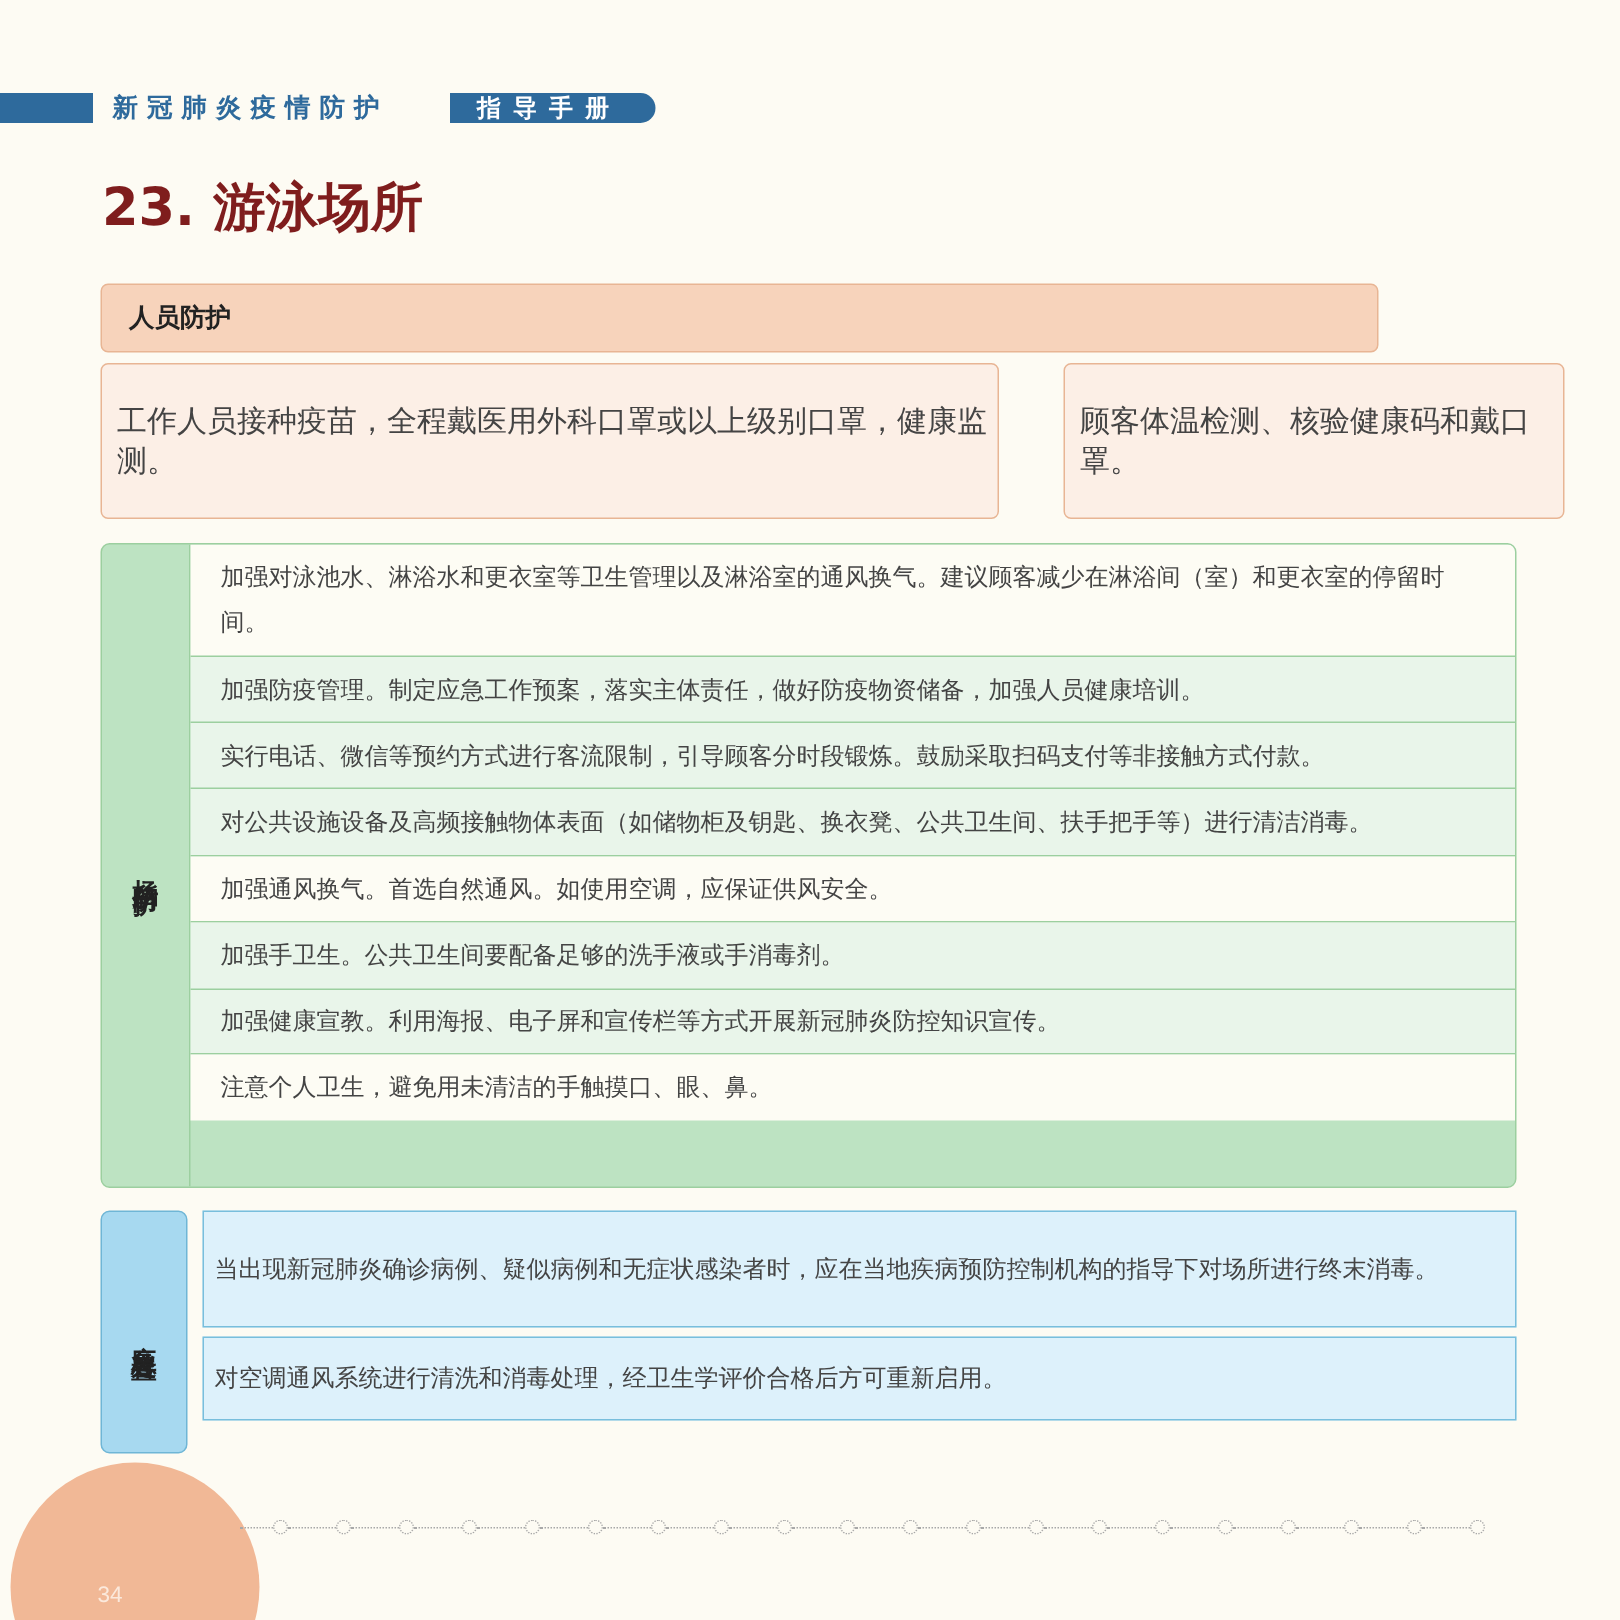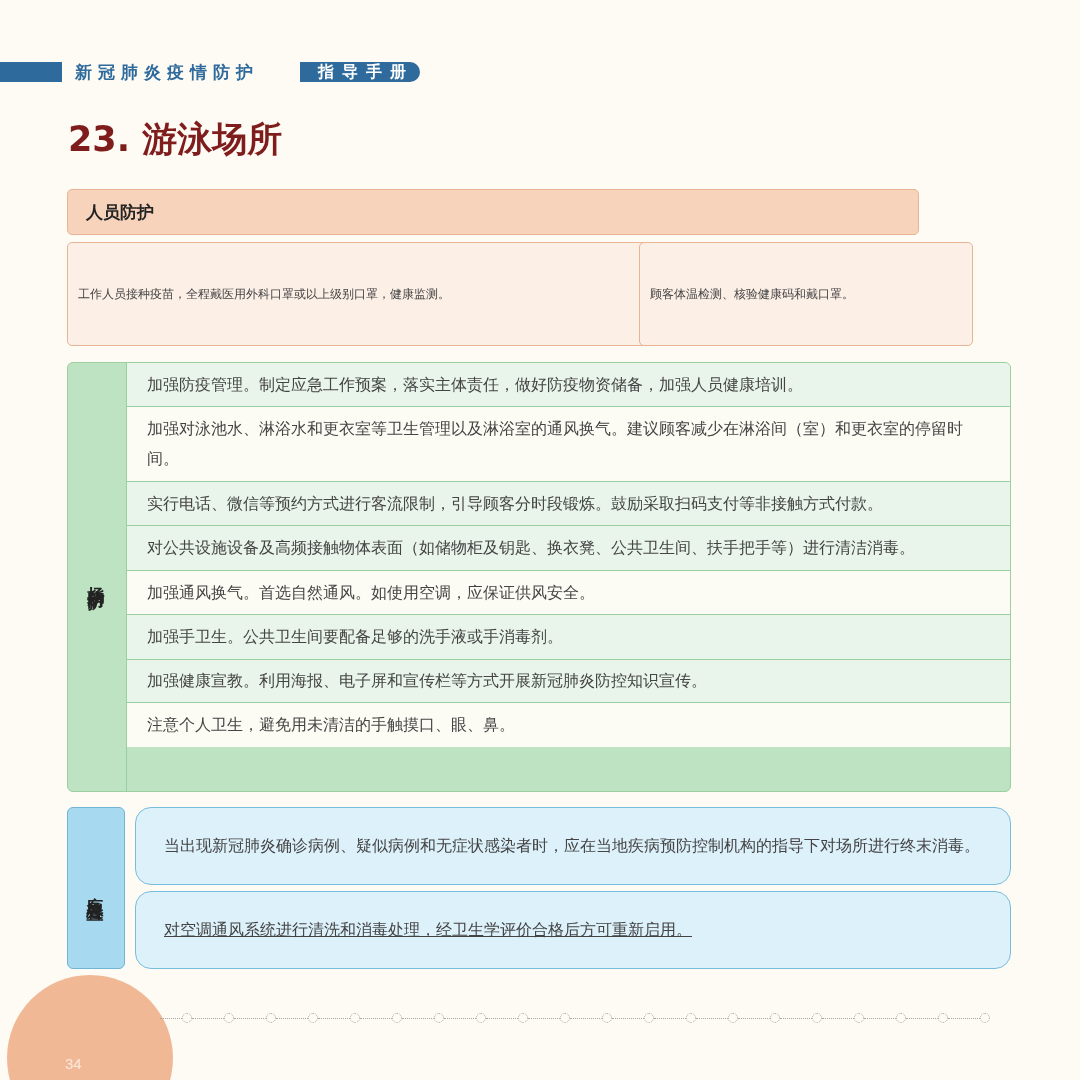--- a/index.html
+++ b/index.html
@@ -1,35 +1,35 @@
 <!DOCTYPE html>
 <html><head>
 <meta charset="utf-8">
 <style>
   html,body{margin:0;padding:0;}
   body{width:1080px;height:1080px;background:#fdfbf3;position:relative;overflow:hidden;font-family:"DejaVu Sans","Liberation Sans",sans-serif;color:#3a3a3a;}
   .topbar{position:absolute;left:0;top:62px;width:62px;height:20px;background:#2e6a9c;}
   .brand{position:absolute;left:75px;top:59px;font-size:17px;font-weight:bold;color:#2e6a9c;letter-spacing:6px;line-height:26px;}
-  .guide{position:absolute;left:300px;top:62px;width:120px;height:20px;background:#2e6a9c;border-radius:0 12px 12px 0;color:#fff;font-size:16px;font-weight:bold;letter-spacing:8px;line-height:20px;padding-left:18px;box-sizing:border-box;}
+  .guide{position:absolute;left:300px;top:62px;width:137px;height:20px;background:#2e6a9c;border-radius:0 12px 12px 0;color:#fff;font-size:16px;font-weight:bold;letter-spacing:8px;line-height:20px;padding-left:18px;box-sizing:border-box;}
   .title{position:absolute;left:68px;top:116px;font-size:35px;font-weight:bold;color:#7f1d1d;line-height:46px;}
   .staff-head{position:absolute;left:67px;top:189px;width:852px;height:46px;background:#f7d3bb;border:1px solid #e8b594;border-radius:5px;box-sizing:border-box;font-size:17px;font-weight:bold;color:#222;line-height:44px;padding-left:18px;}
-  .staff-box{position:absolute;top:242px;height:104px;background:#fcefe6;border:1px solid #e8b594;border-radius:5px;box-sizing:border-box;font-size:12px;color:#444;display:flex;align-items:center;padding-left:10px;}
+  .staff-box{position:absolute;top:242px;height:104px;background:#fcefe6;border:1px solid #e8b594;border-radius:5px;box-sizing:border-box;font-size:20px;color:#444;display:flex;align-items:center;padding-left:10px;}
   .staff-a{left:67px;width:599px;}
-  .staff-b{left:639px;width:334px;}
+  .staff-b{left:709px;width:334px;}
   .site{position:absolute;left:67px;top:362px;width:944px;height:430px;border:1px solid #9ccf9f;border-radius:6px;box-sizing:border-box;background:#bde3c2;overflow:hidden;}
   .site-label{position:absolute;left:0;top:0;width:58px;height:100%;display:flex;align-items:center;justify-content:center;font-size:17px;font-weight:bold;color:#222;writing-mode:vertical-rl;letter-spacing:2px;}
   .site-rows{position:absolute;left:58px;top:0;right:0;bottom:0;border-left:1px solid #9ccf9f;}
   .row{border-bottom:1px solid #9ccf9f;box-sizing:border-box;font-size:16px;color:#444;padding:0 20px 0 20px;display:flex;align-items:center;line-height:30px;}
   .row:last-child{border-bottom:none;}
   .row.alt{background:#e9f5ea;}
   .row.plain{background:#fdfcf4;}
   .emg-label{position:absolute;left:67px;top:807px;width:58px;height:162px;background:#a7d9f0;border:1px solid #6fb6d6;border-radius:6px;box-sizing:border-box;display:flex;align-items:center;justify-content:center;writing-mode:vertical-rl;font-size:17px;font-weight:bold;color:#222;letter-spacing:2px;}
-  .emg-box{position:absolute;left:135px;width:876px;background:#ddf1fb;border:1px solid #78bedc;border-radius:16px;box-sizing:border-box;font-size:16px;color:#444;padding:0 28px;display:flex;align-items:center;line-height:30px;}
+  .emg-box{position:absolute;left:135px;width:876px;background:#ddf1fb;border:1px solid #78bedc;border-radius:0;box-sizing:border-box;font-size:16px;color:#444;padding:0 7px;display:flex;align-items:center;line-height:30px;}
   .emg-1{top:807px;height:78px;}
-  .emg-2{top:891px;height:78px;text-decoration:underline;}
+  .emg-2{top:891px;height:56px;}
   .pagecircle{position:absolute;left:7px;top:975px;width:166px;height:166px;border-radius:50%;background:#f1b896;}
   .pagenum{position:absolute;left:65px;top:1010px;font-size:15px;color:#fbe9dc;font-family:"Liberation Sans",sans-serif;margin-top:45px;}
   .dots{position:absolute;left:160px;top:1012px;width:860px;height:12px;display:flex;align-items:center;}
   .dot{width:10px;height:10px;border:1px dotted #a8a8a8;border-radius:50%;box-sizing:border-box;flex:none;}
   .dash{width:32px;border-top:1px dotted #a8a8a8;flex:none;}
 </style>
 </head>
 <body>
 
 <div class="topbar"></div>
@@ -42,25 +42,25 @@
 <div class="staff-box staff-a">
   <span>工作人员接种疫苗，全程戴医用外科口罩或以上级别口罩，健康监测。</span>
 </div>
 <div class="staff-box staff-b">
   <span>顾客体温检测、核验健康码和戴口罩。</span>
 </div>
 
 <div class="site">
   <div class="site-label">场所防护</div>
   <div class="site-rows">
+    <div class="row plain" style="height:75px">
+        <span>加强对泳池水、淋浴水和更衣室等卫生管理以及淋浴室的通风换气。建议顾客减少在淋浴间（室）和更衣室的停留时间。</span>
+      </div>
     <div class="row alt" style="height:44px">
         <span>加强防疫管理。制定应急工作预案，落实主体责任，做好防疫物资储备，加强人员健康培训。</span>
-      </div>
-    <div class="row plain" style="height:75px">
-        <span>加强对泳池水、淋浴水和更衣室等卫生管理以及淋浴室的通风换气。建议顾客减少在淋浴间（室）和更衣室的停留时间。</span>
       </div>
     <div class="row alt" style="height:44px">
         <span>实行电话、微信等预约方式进行客流限制，引导顾客分时段锻炼。鼓励采取扫码支付等非接触方式付款。</span>
       </div>
     <div class="row alt" style="height:45px">
         <span>对公共设施设备及高频接触物体表面（如储物柜及钥匙、换衣凳、公共卫生间、扶手把手等）进行清洁消毒。</span>
       </div>
     <div class="row plain" style="height:44px">
         <span>加强通风换气。首选自然通风。如使用空调，应保证供风安全。</span>
       </div>

